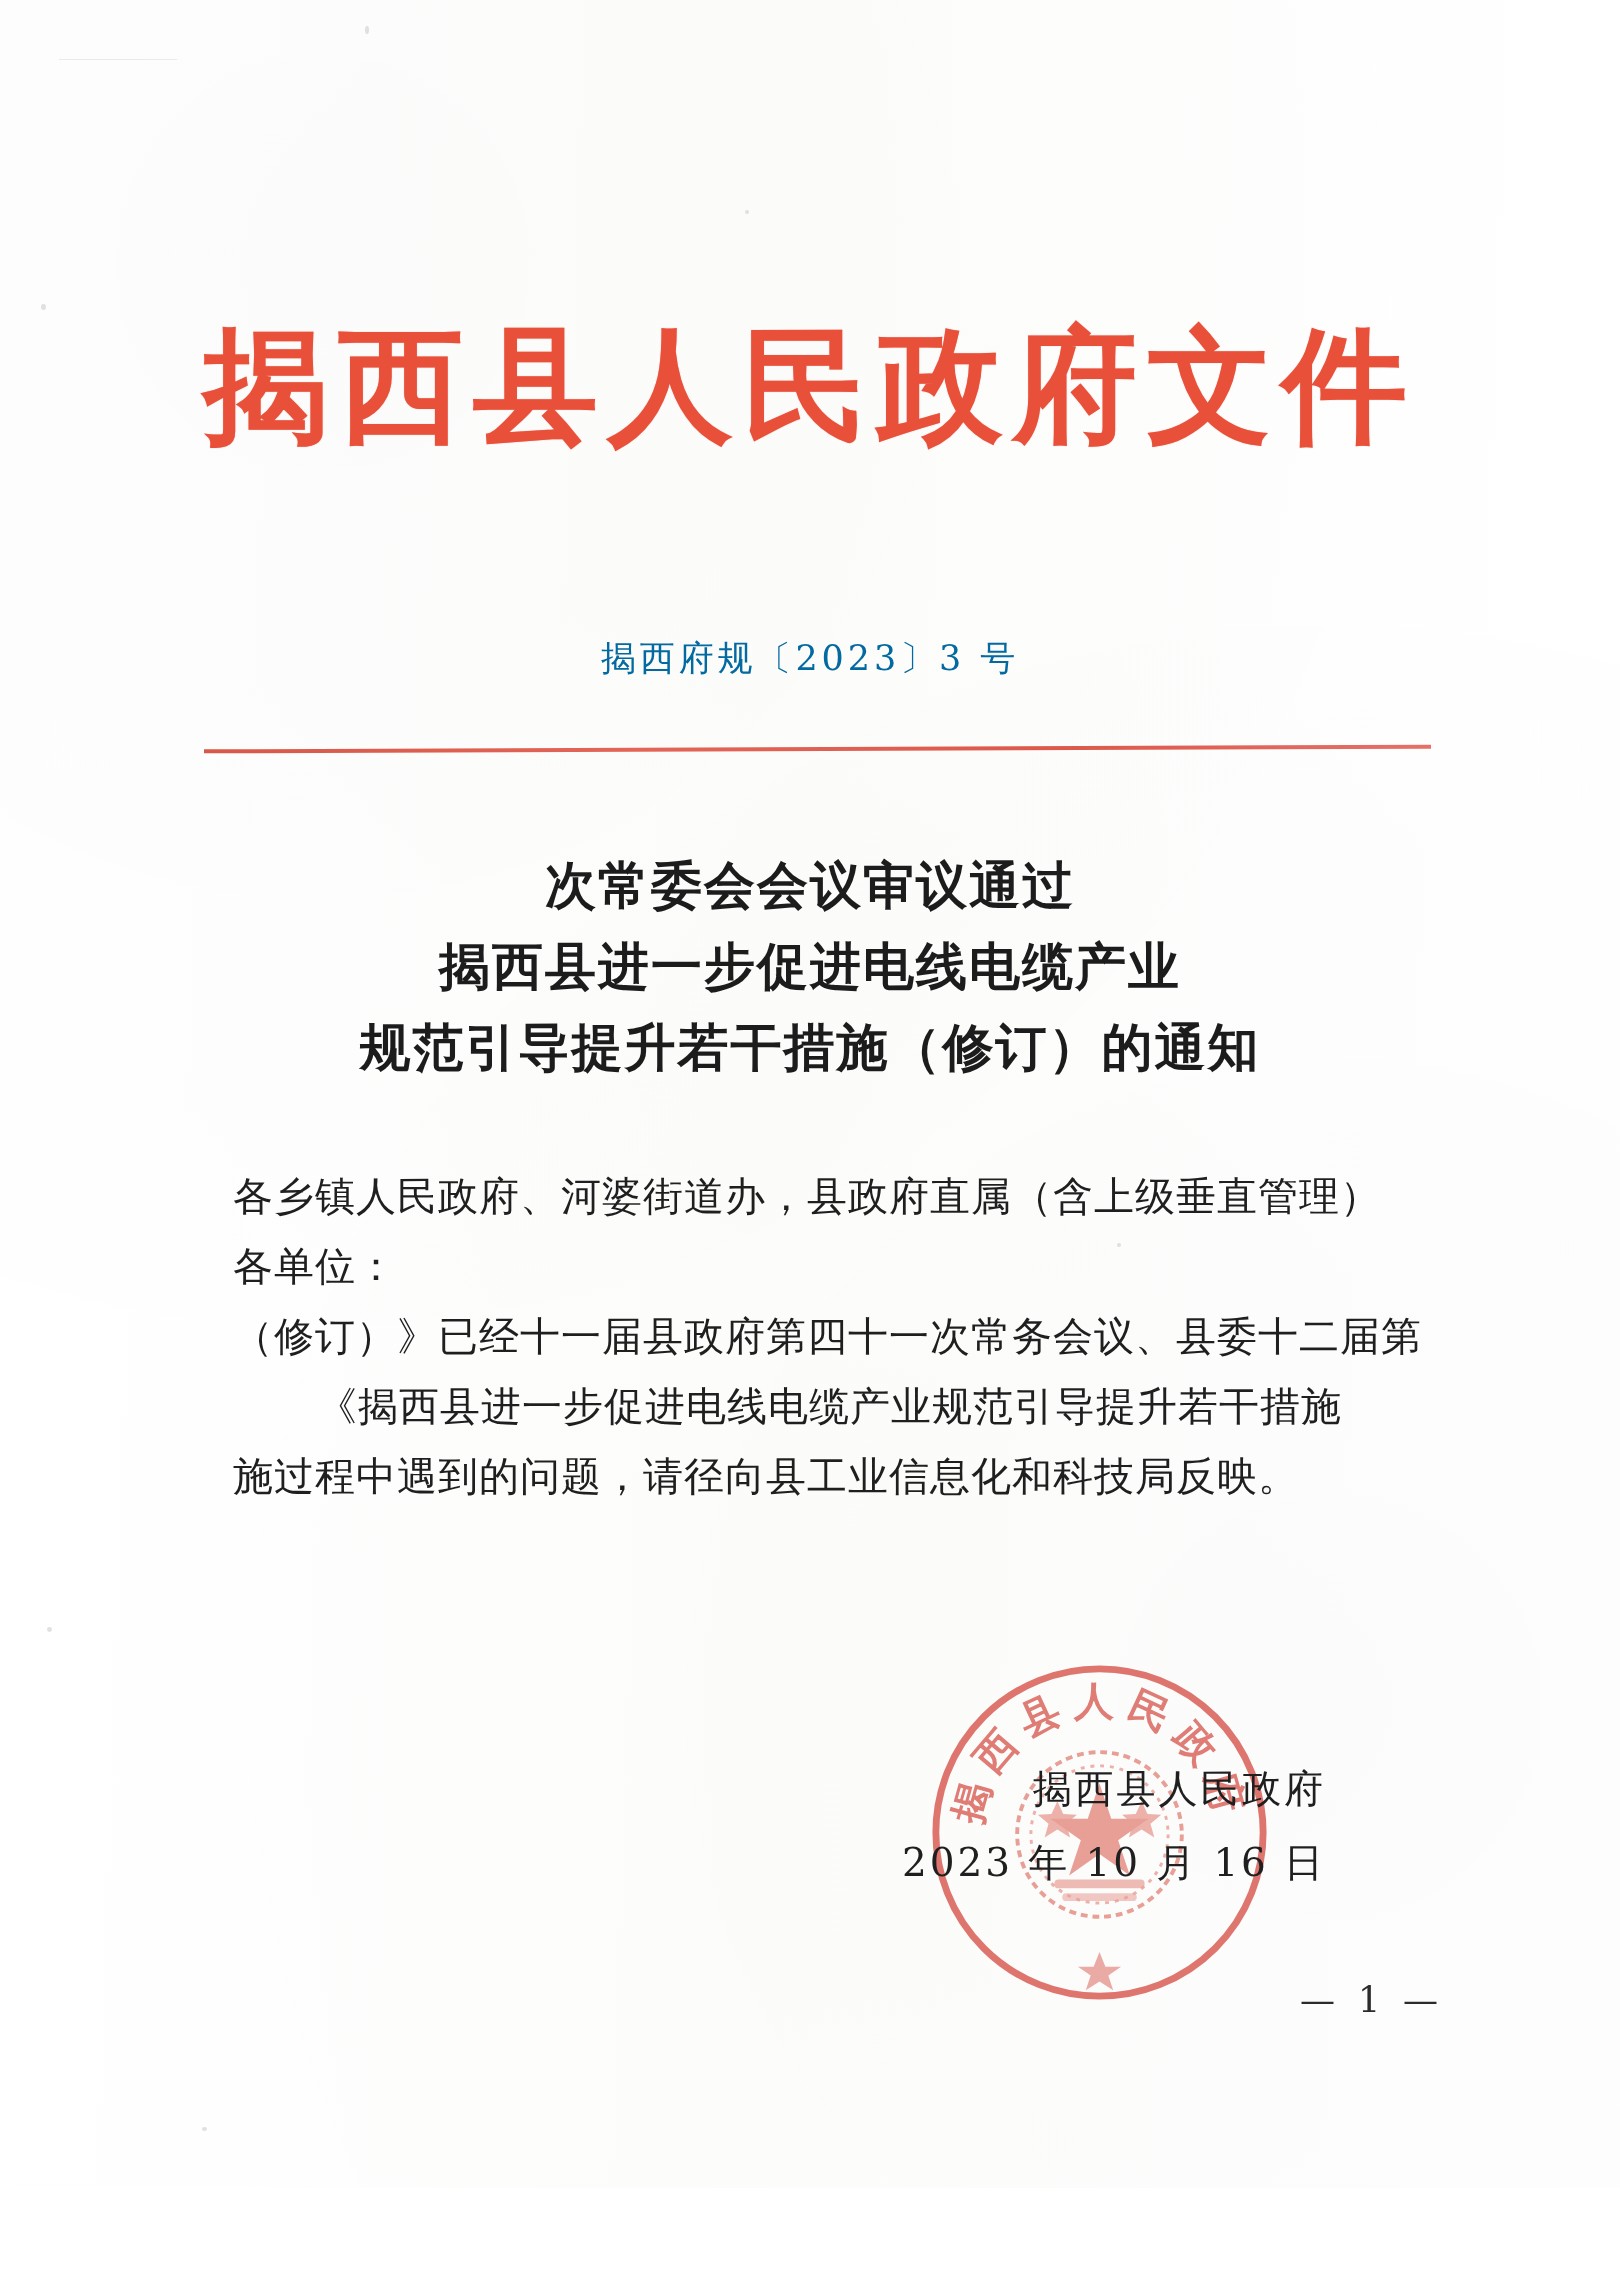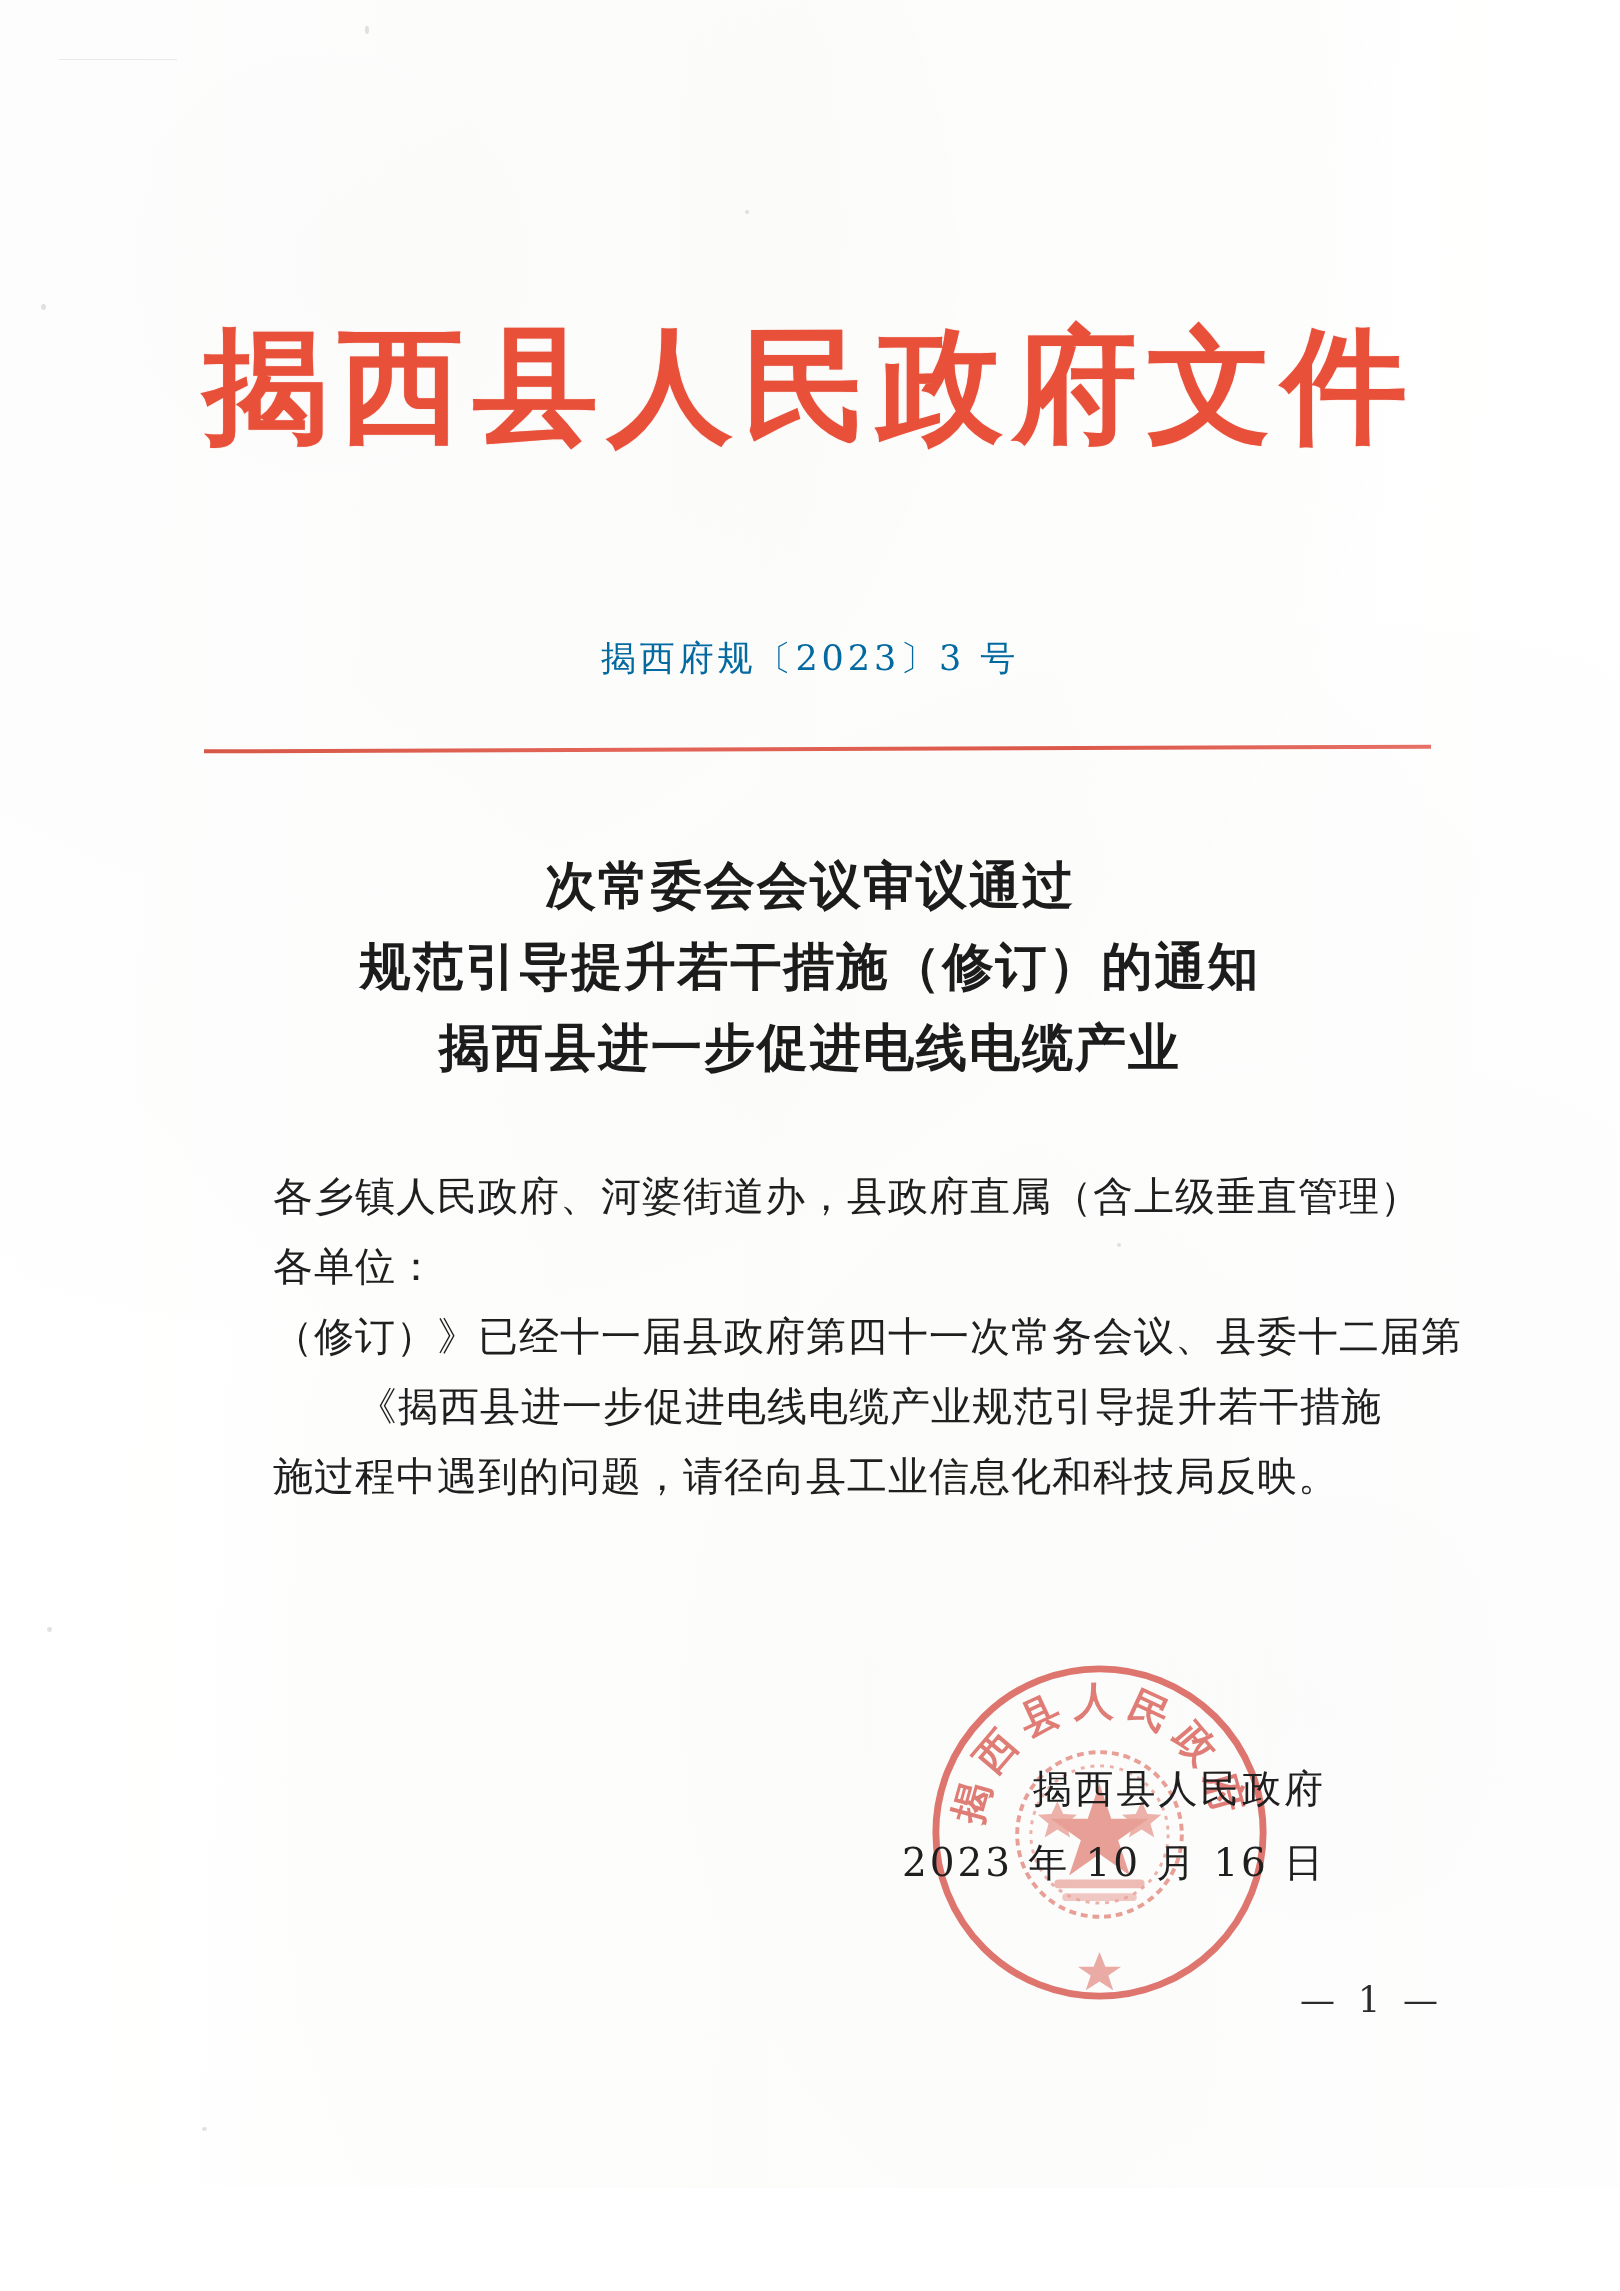--- a/index.html
+++ b/index.html
@@ -96,21 +96,21 @@
     position: absolute;
     top: 1161px;
     left: 233px;
     width: 1208px;
     color: #1f1f1f;
     font-size: 40px;
     line-height: 70px;
     letter-spacing: 1px;
     font-family: "DejaVu Serif", "Liberation Serif", serif;
   }
-  #body-block .bline { display: block; white-space: nowrap; margin-left: 40px; }
+  #body-block .bline { display: block; white-space: nowrap; }
   #body-block .indent { padding-left: 84px; }
 
   
   #signature {
     position: absolute;
     top: 1752px;
     left: 0;
     width: 1620px;
     text-align: right;
     padding-right: 294px;
@@ -176,22 +176,22 @@
   <div class="edge-mark" style="left:84px;top:2243px;width:1186px;height:1px;opacity:.28;"></div>
 
   <div id="masthead">揭西县人民政府文件</div>
 
   <div id="doc-number">揭西府规〔2023〕3 号</div>
 
   <div id="red-rule"></div>
 
   <div id="doc-title">
     <span class="tline">次常委会会议审议通过</span>
+    <span class="tline">揭西县进一步促进电线电缆产业</span>
     <span class="tline">规范引导提升若干措施（修订）的通知</span>
-    <span class="tline">揭西县进一步促进电线电缆产业</span>
   </div>
 
   <div id="body-block">
     <span class="bline">各乡镇人民政府、河婆街道办，县政府直属（含上级垂直管理）</span>
     <span class="bline">各单位：</span>
     <span class="bline">（修订）》已经十一届县政府第四十一次常务会议、县委十二届第</span>
     <span class="bline indent">《揭西县进一步促进电线电缆产业规范引导提升若干措施</span>
     <span class="bline">施过程中遇到的问题，请径向县工业信息化和科技局反映。</span>
   </div>
 

